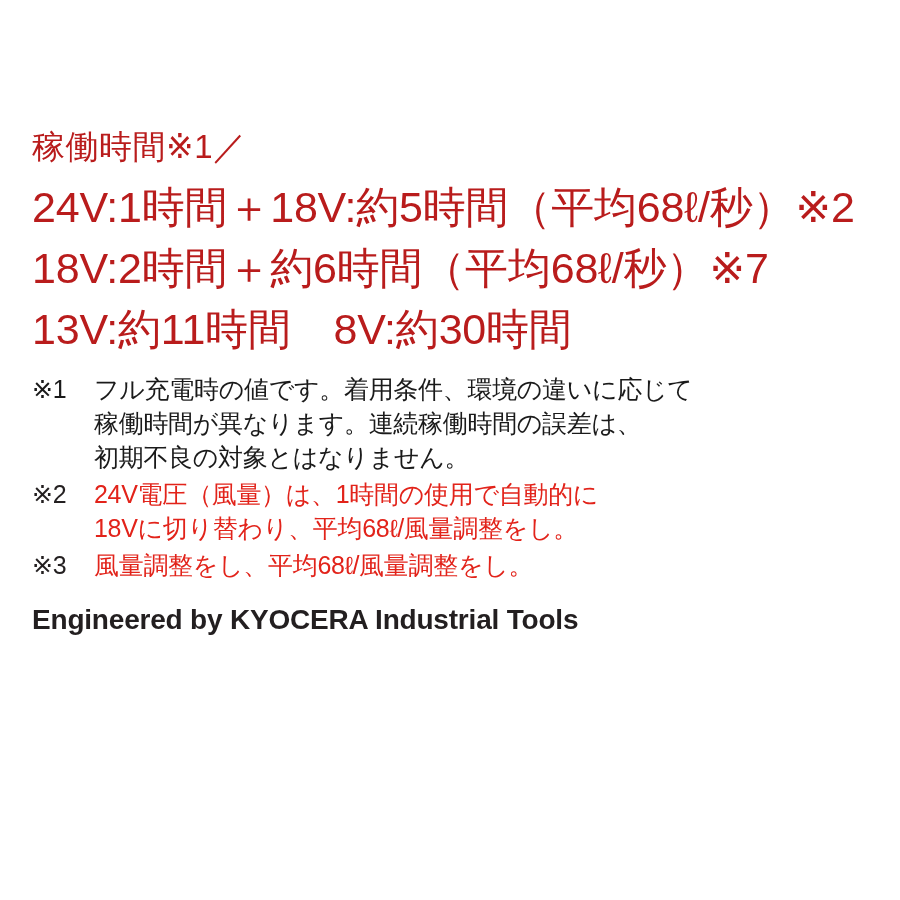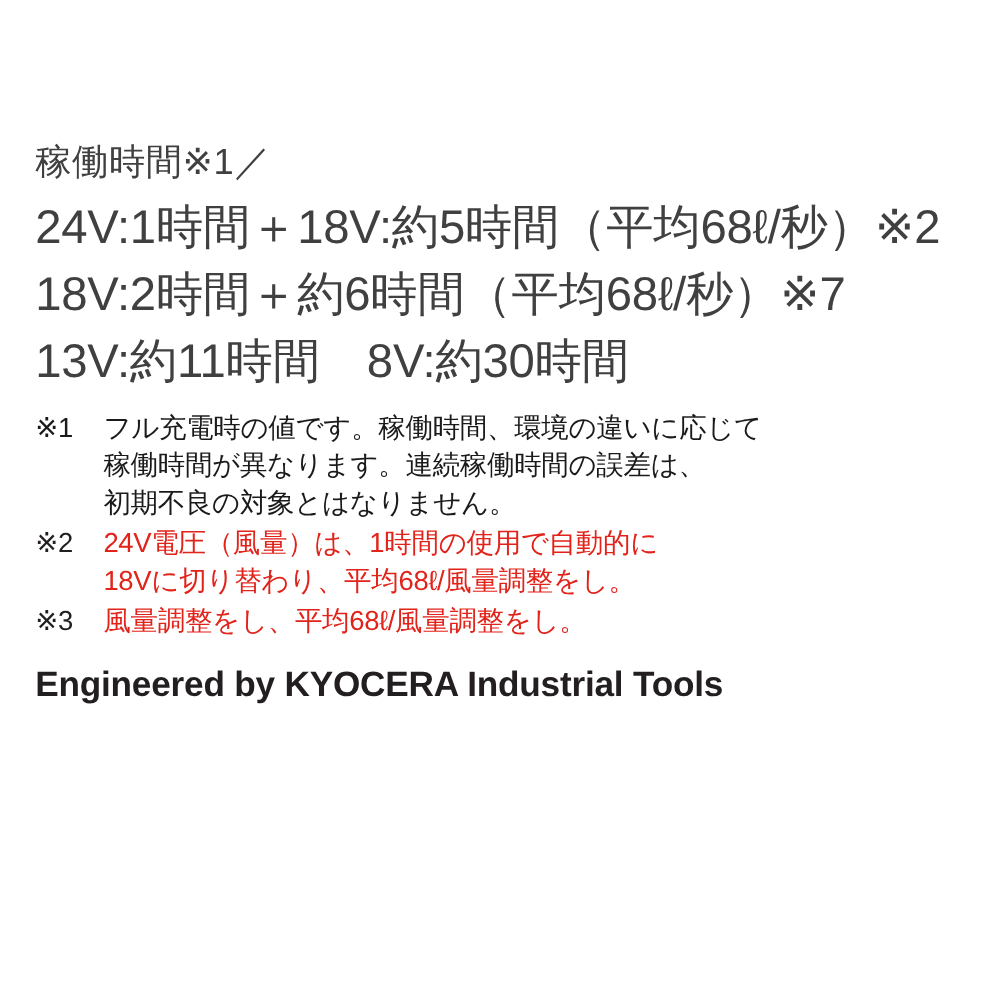--- a/index.html
+++ b/index.html
@@ -16,21 +16,21 @@
   }
   .page {
     position: relative;
     width: 900px;
     height: 900px;
     box-sizing: border-box;
     padding: 130px 30px 0 32px;
   }
 
   .spec-block {
-    color: #404040;
+    color: #b91c1c;
   }
 
   .spec-heading {
     font-size: 33px;
     line-height: 1.0;
     letter-spacing: 0.5px;
     margin-bottom: 14px;
     white-space: nowrap;
   }
 
@@ -65,21 +65,21 @@
   }
   .note-red {
     color: #e2231a;
   }
   .note-red .note-marker {
     color: #231f20;
   }
 
   .footer-line {
     margin-top: 22px;
-    font-size: 32px;
+    font-size: 28px;
     font-weight: bold;
     letter-spacing: -0.2px;
     color: #231f20;
     white-space: nowrap;
   }
 </style>
 </head>
 <body>
 
 <div class="page">
@@ -92,21 +92,21 @@
     <div class="spec-line">18V:2時間＋約6時間（平均68ℓ/秒）※7</div>
     <div class="spec-line">13V:約11時間　8V:約30時間</div>
 
   </div>
 
   <div class="notes">
 
     <div class="note">
       <div class="note-marker">※1</div>
       <div class="note-body">
-        <div>フル充電時の値です。稼働時間、環境の違いに応じて</div>
+        <div>フル充電時の値です。着用条件、環境の違いに応じて</div>
         <div>稼働時間が異なります。連続稼働時間の誤差は、</div>
         <div>初期不良の対象とはなりません。</div>
       </div>
     </div>
 
     <div class="note note-red">
       <div class="note-marker">※2</div>
       <div class="note-body">
         <div>24V電圧（風量）は、1時間の使用で自動的に</div>
         <div>18Vに切り替わり、平均68ℓ/風量調整をし。</div>

